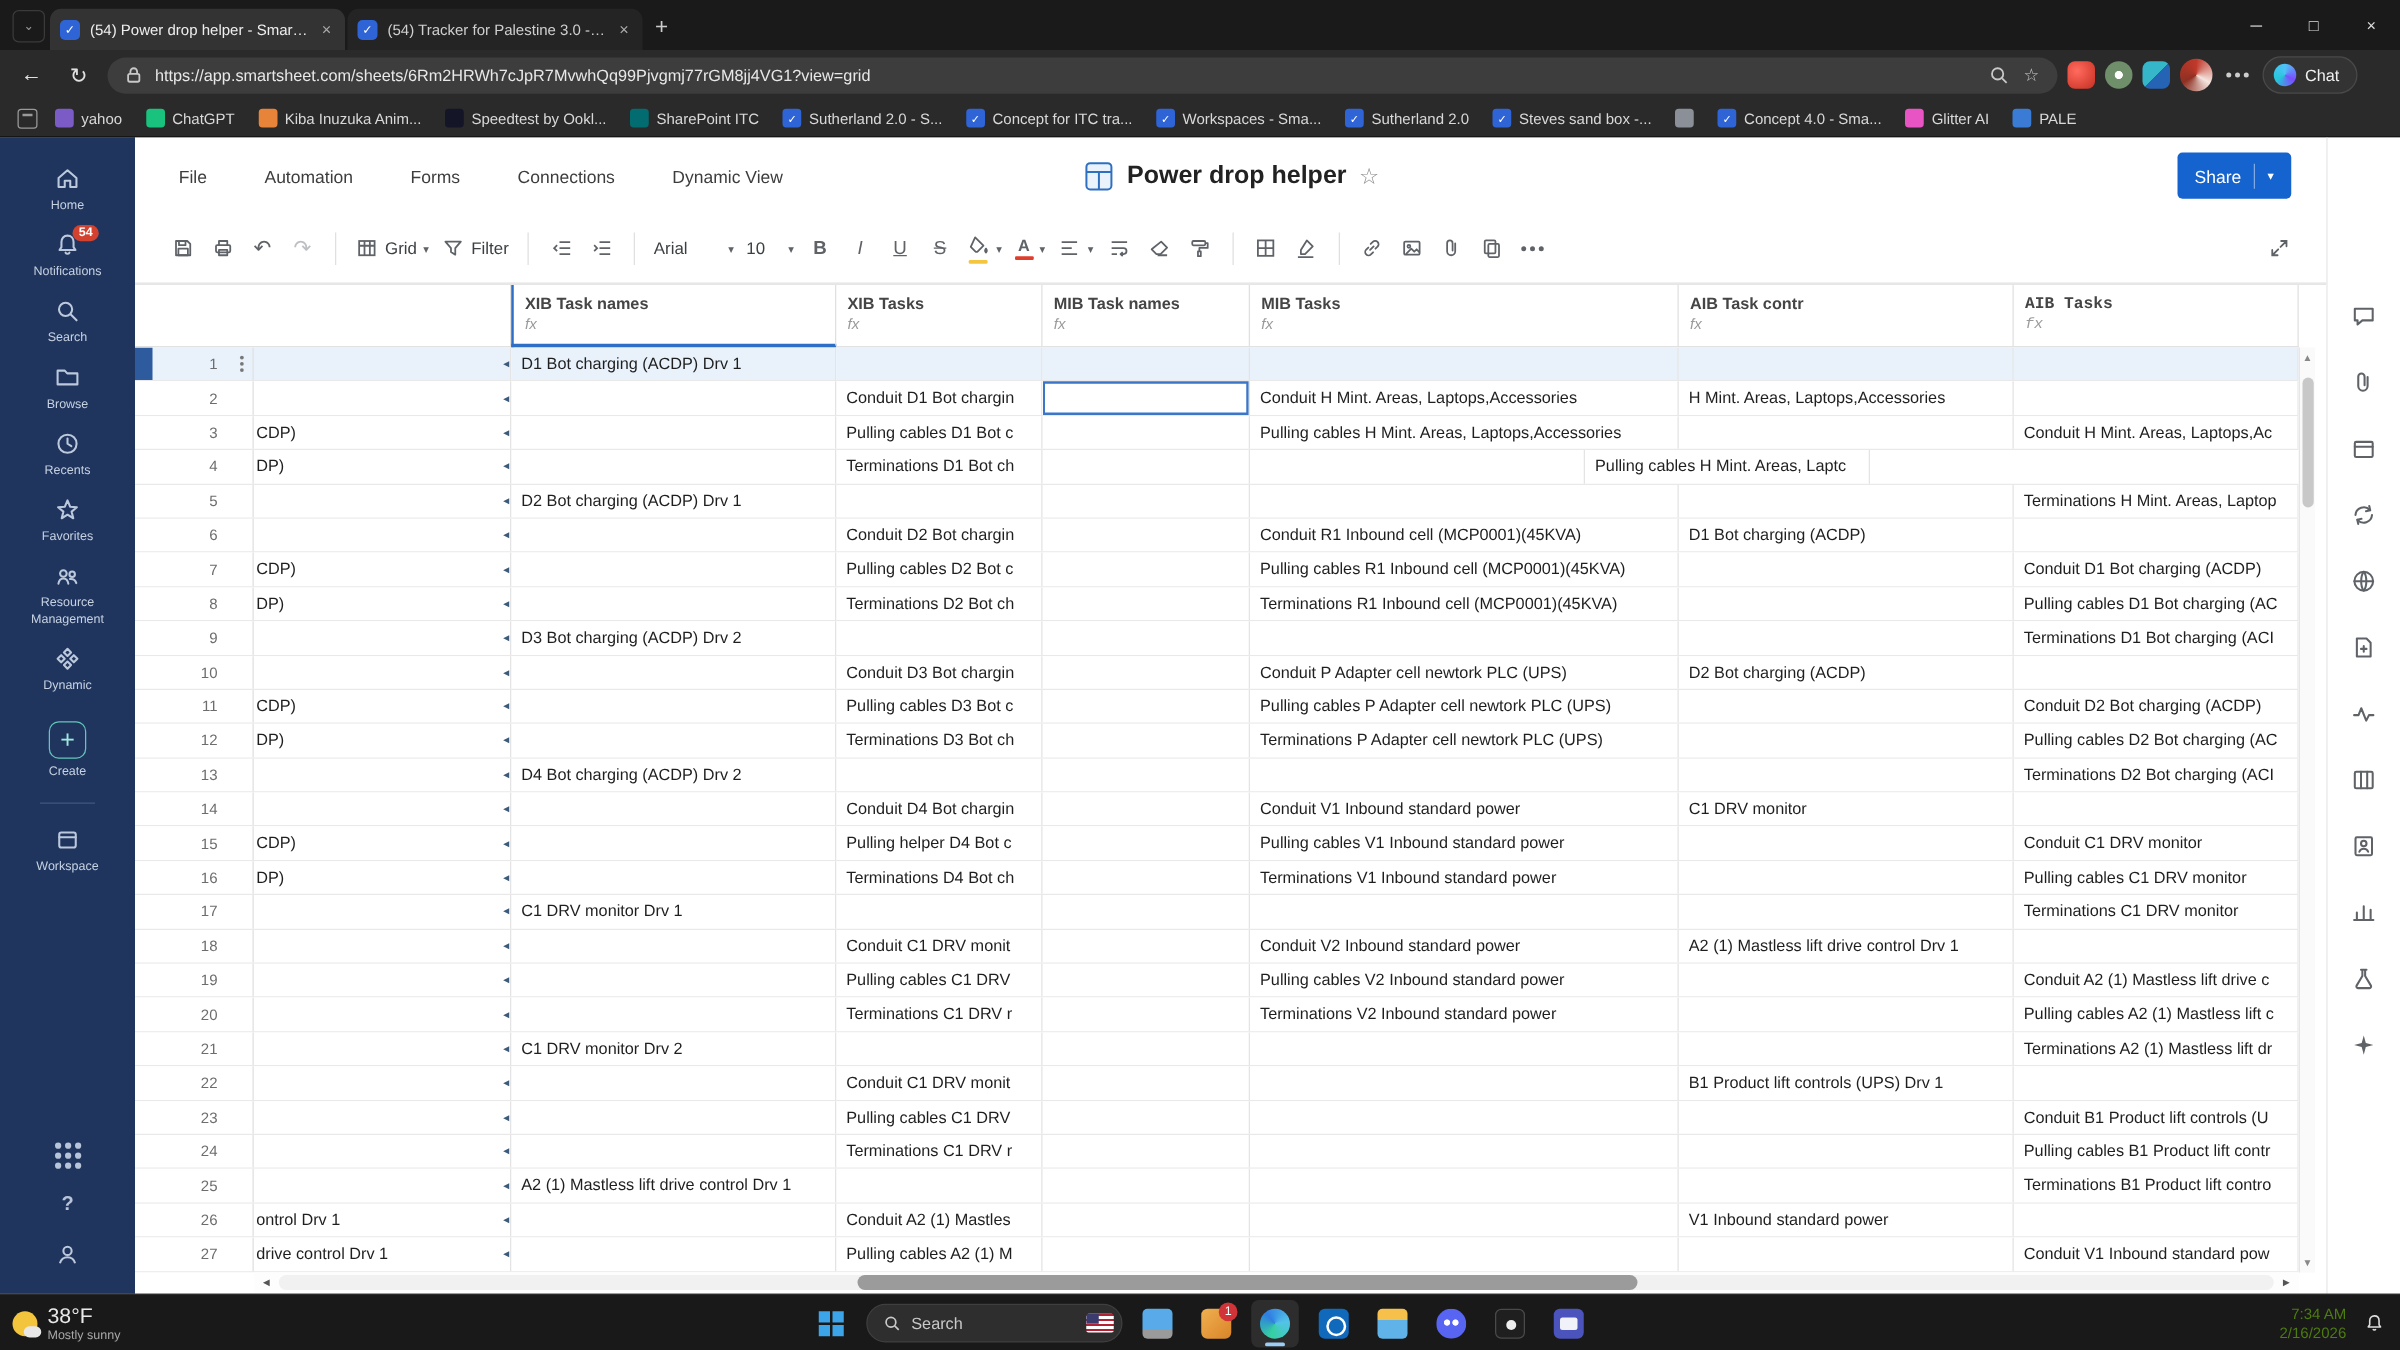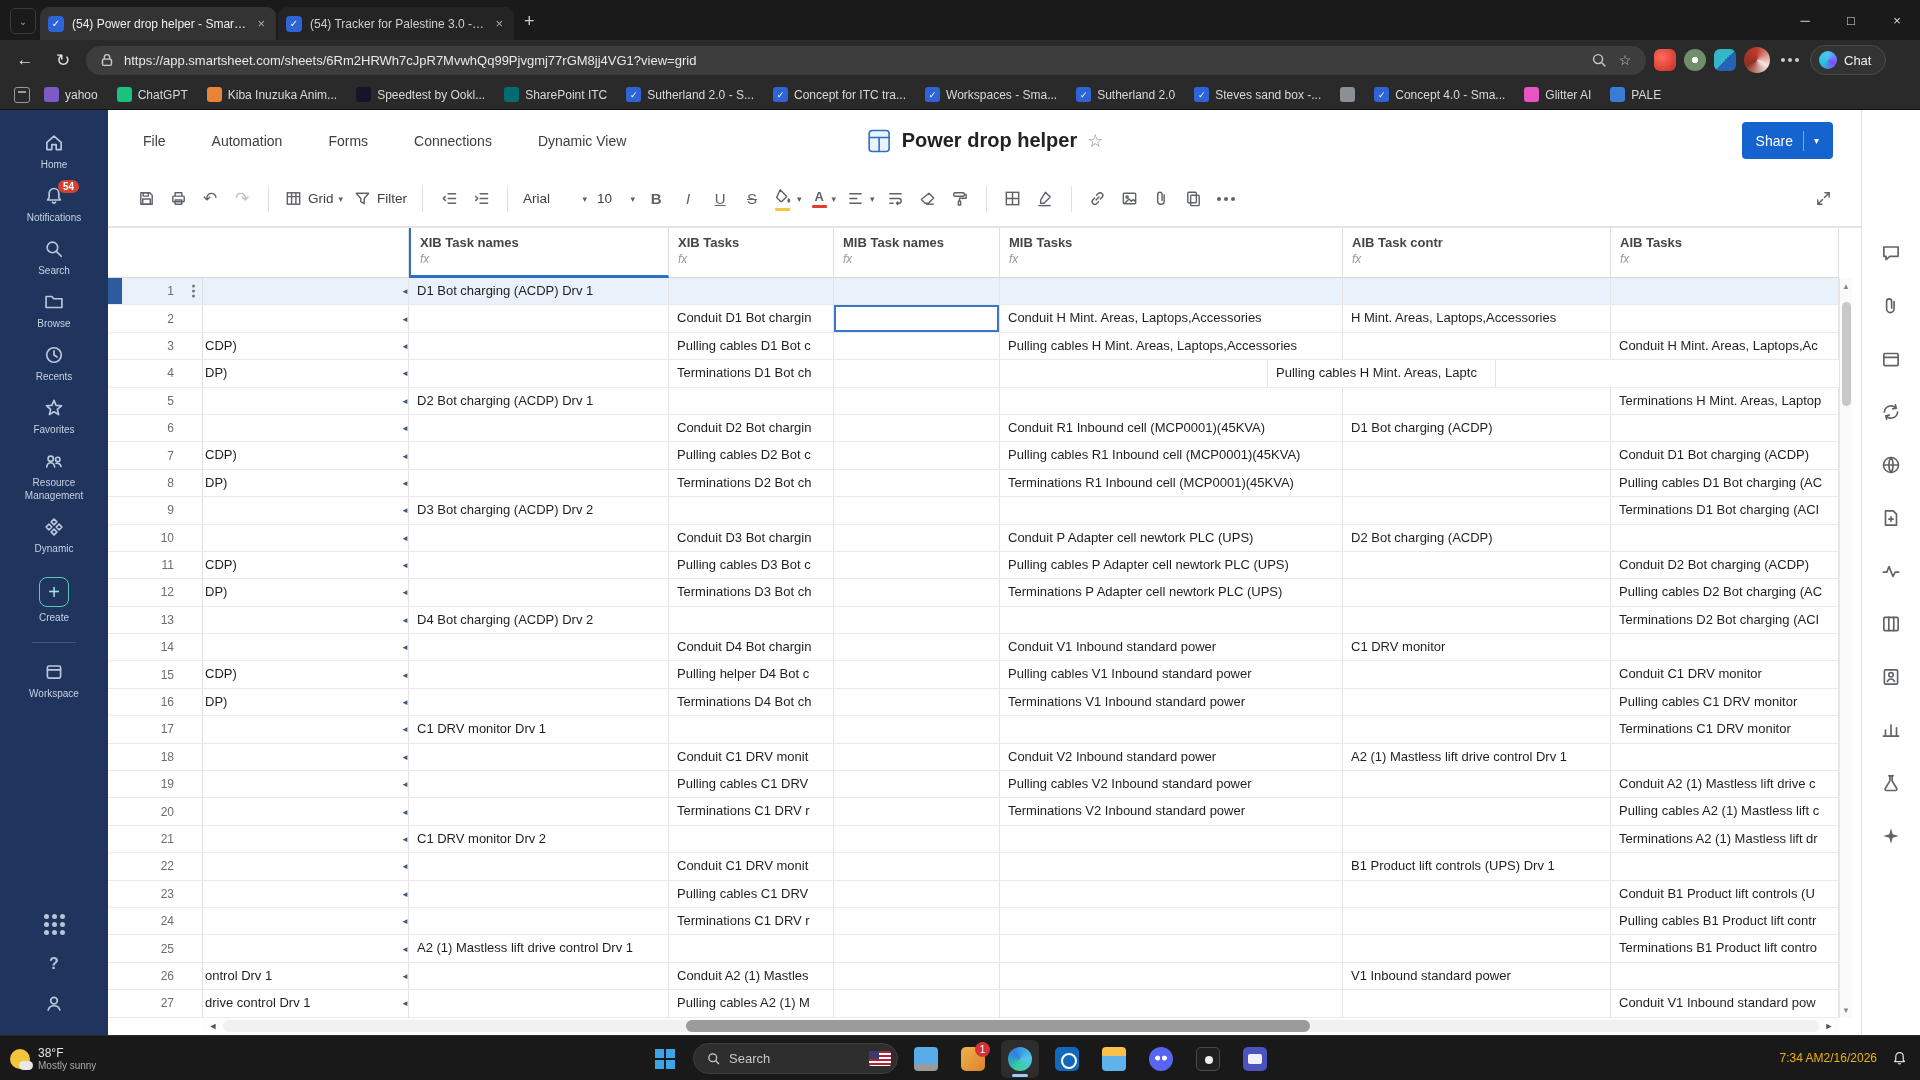--- a/index.html
+++ b/index.html
@@ -121,21 +121,21 @@
   .rightrail{width:59px;background:#fff;border-left:1px solid #e3e3e3;display:flex;flex-direction:column;align-items:center;padding-top:132px;gap:31px}
   .rricon{width:22px;height:22px;color:#5f6368}
   .rricon svg{width:22px;height:22px}
 
   
   .taskbar{position:absolute;left:0;right:0;bottom:0;height:45px;background:#191919;border-top:1px solid #2a2a2a}
   .weather{position:absolute;left:10px;top:0;height:45px;display:flex;align-items:center;gap:8px;color:#ddd}
   .wicon{width:20px;height:20px;border-radius:50%;background:#f3c53d;position:relative}
   .wicon::after{content:"";position:absolute;right:-3px;bottom:-1px;width:14px;height:9px;border-radius:6px;background:#e8e8e8}
   .wtxt{display:flex;flex-direction:column}
-  .wtemp{font-size:12px;color:#e8e8e8}
+  .wtemp{font-size:17px;color:#e8e8e8}
   .wdesc{font-size:10px;color:#a8a8a8}
   .tbcenter{position:absolute;left:50%;top:0;transform:translateX(-50%);height:45px;display:flex;align-items:center;gap:9px}
   .startbtn{width:38px;height:38px;border-radius:6px;display:flex;align-items:center;justify-content:center}
   .winlogo{display:grid;grid-template-columns:9px 9px;grid-template-rows:9px 9px;gap:2px}
   .winlogo i{background:#3ca4e8}
   .searchpill{width:205px;height:31px;border-radius:16px;background:#2e2e2e;border:1px solid #3f3f3f;display:flex;align-items:center;gap:8px;padding:0 6px 0 12px;color:#c9c9c9;font-size:13px}
   .searchpill svg{width:15px;height:15px;color:#c9c9c9}
   .spflex{flex:1}
   .usflag{width:22px;height:15px;border-radius:2px;background:repeating-linear-gradient(180deg,#b22234 0 2px,#fff 2px 4px);position:relative;overflow:hidden}
   .usflag::after{content:"";position:absolute;left:0;top:0;width:10px;height:8px;background:#3c3b6e}
@@ -149,21 +149,21 @@
   .outlook-icon{background:#1169bc;border-radius:5px;position:relative}
   .outlook-icon::after{content:"";position:absolute;left:6px;top:6px;width:12px;height:12px;border:2.6px solid #fff;border-radius:50%}
   .file-explorer-icon{background:linear-gradient(180deg,#f7c04b 38%,#5fb3e8 38%);border-radius:4px}
   .discord-icon{border-radius:50%;background:radial-gradient(circle at 36% 46%,#fff 2.2px,transparent 2.8px),radial-gradient(circle at 64% 46%,#fff 2.2px,transparent 2.8px),#5865f2}
   .dark-app-icon{background:#1f1f1f;border:1px solid #4a4a4a;border-radius:5px;position:relative}
   .dark-app-icon::after{content:"";position:absolute;left:8px;top:8px;width:8px;height:8px;border-radius:50%;background:#eee}
   .teams-icon{background:#4b53bc;border-radius:5px;position:relative}
   .teams-icon::after{content:"";position:absolute;left:5px;top:7px;width:14px;height:10px;border-radius:2px;background:rgba(255,255,255,.92)}
   .tbadge{position:absolute;top:2px;right:2px;min-width:15px;height:15px;border-radius:8px;background:#d13438;color:#fff;font-size:10px;display:flex;align-items:center;justify-content:center;padding:0 3px}
   .tbright{position:absolute;right:12px;top:0;height:45px;display:flex;align-items:center;gap:14px}
-  .clock{display:flex;flex-direction:row;align-items:flex-end;color:#eab308;font-size:12px;line-height:15px}
+  .clock{display:flex;flex-direction:column;align-items:flex-end;color:#4d7c0f;font-size:12px;line-height:15px}
   .bellicn{width:17px;height:17px;color:#ddd}
 </style>
 </head>
 <body>
 
 <div class="screen">
 
   <div class="tabstrip">
     <div class="tabmenu">⌄</div>
     <div style="display:flex">
@@ -586,21 +586,21 @@
               <div class="ghfx">fx</div>
             </div>
             <div class="ghc" style="width: 343px;">
               <div class="ght">MIB Tasks</div>
               <div class="ghfx">fx</div>
             </div>
             <div class="ghc" style="width: 268px;">
               <div class="ght">AIB Task contr</div>
               <div class="ghfx">fx</div>
             </div>
-            <div class="ghc" style="width: 228px;">
+            <div class="ghc" style="width: 228px; font-family: Liberation Mono, monospace;">
               <div class="ght">AIB Tasks</div>
               <div class="ghfx">fx</div>
             </div>
           </div>
         <div class="gbody">
             <div class="grow sel">
               <div class="rowind"></div>
               <div class="gnum">
                 <span>1</span>
                 <span class="rowmenu"></span>

